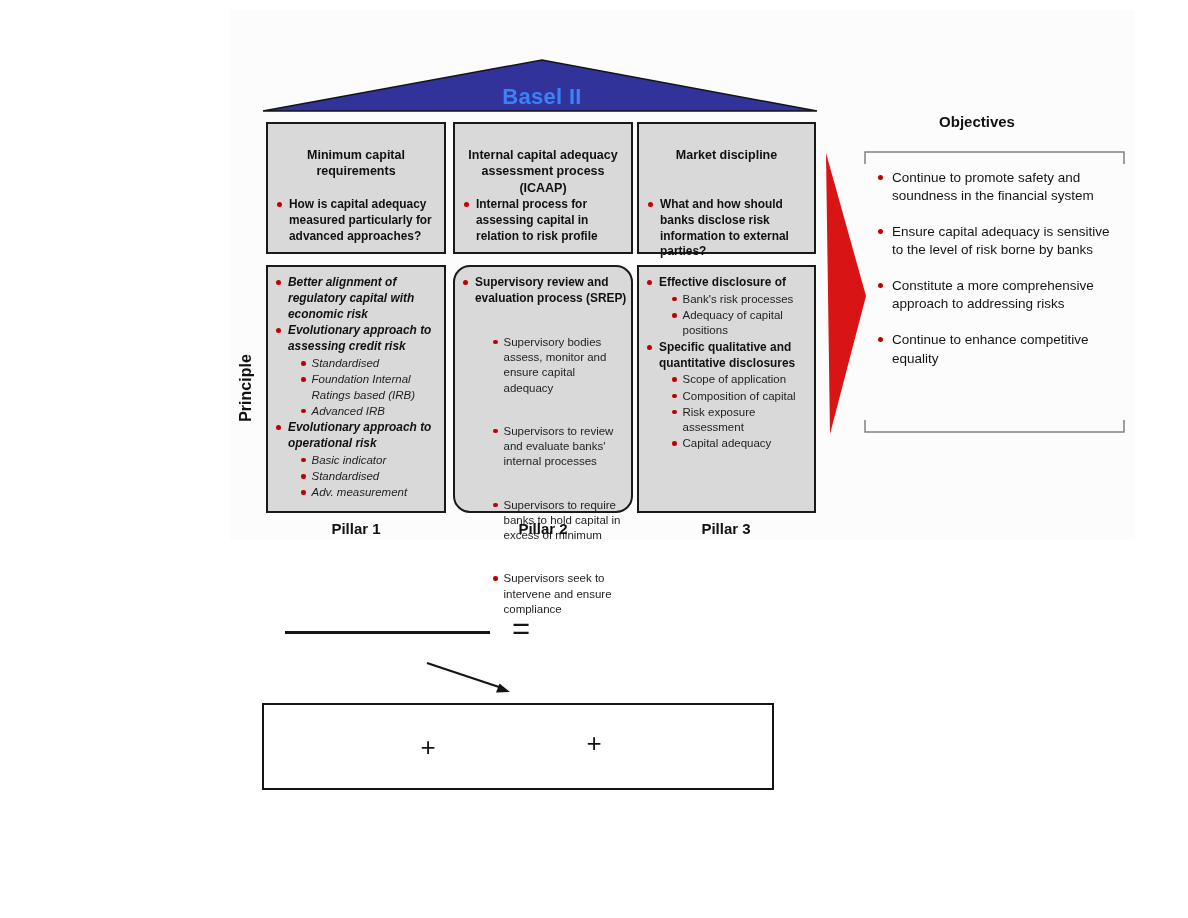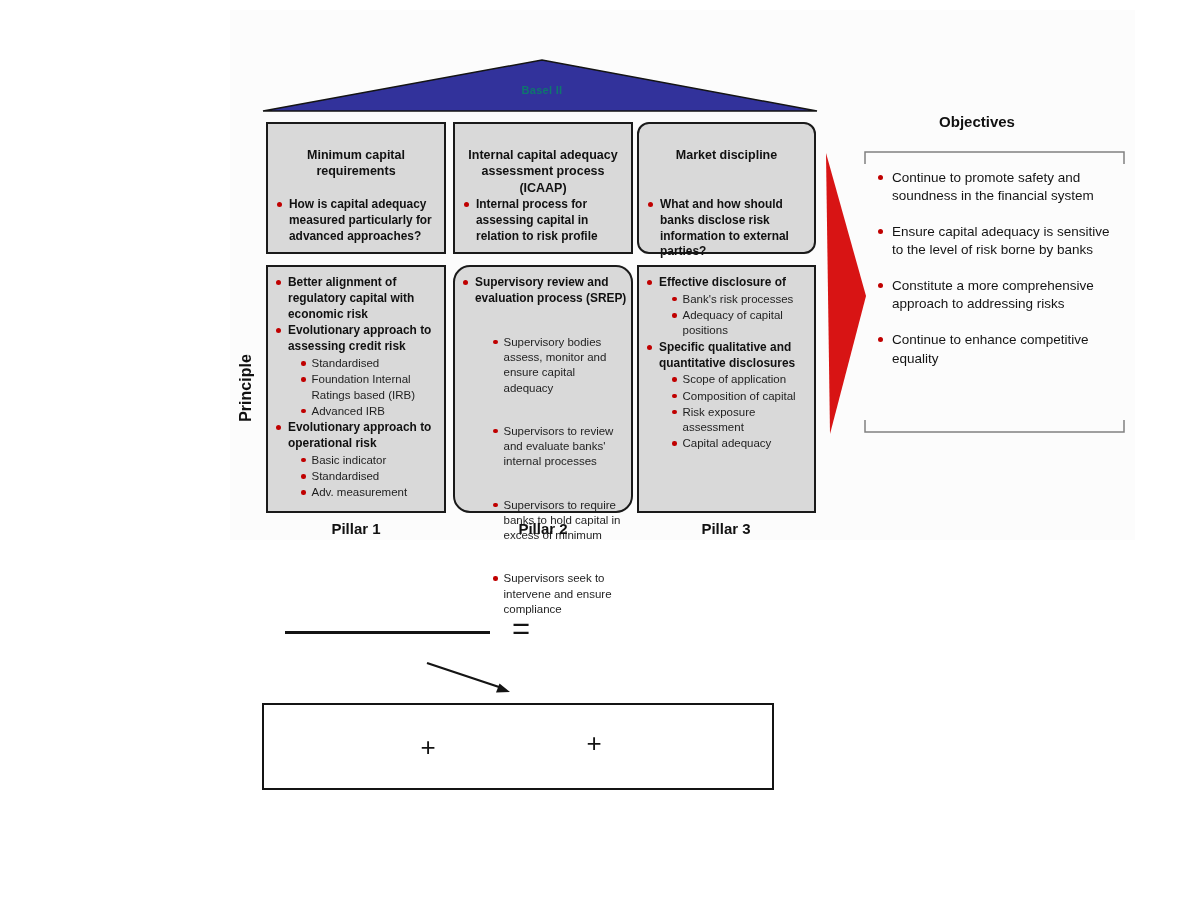--- a/index.html
+++ b/index.html
@@ -6,33 +6,33 @@
   #canvas{
     position:relative;width:1188px;height:918px;overflow:hidden;
     font-family:"Liberation Sans",sans-serif;color:#111;background:#ffffff;
   }
   .abs{position:absolute;}
   #slide-bg{left:230px;top:10px;width:905px;height:530px;background:#fcfcfc;}
 
   
   #roof-svg{left:262px;top:58px;}
   #roof-title{left:462px;top:84px;width:160px;text-align:center;
-    font-size:11px;font-weight:bold;color:#0f766e;letter-spacing:.3px;}
+    font-size:22px;font-weight:bold;color:#3b82f6;letter-spacing:.3px;}
 
   
   .pbox{background:var(--box-gray,#d9d9d9);border:2px solid #1a1a1a;box-sizing:border-box;}
   .boxA{padding:23px 8px 0 8px;}
   .boxA .titleA{font-size:12.5px;font-weight:bold;text-align:center;line-height:1.3;
     height:50px;max-width:152px;margin:0 auto;}
   .boxB{padding:8px 4px 0 7px;}
 
   #p1-top{left:266px;top:122px;width:180px;height:132px;}
   #p2-top{left:453px;top:122px;width:180px;height:132px;}
-  #p3-top{left:637px;top:122px;width:179px;height:132px;border-radius:12px;}
-  #p1-bot{left:266px;top:265px;width:180px;height:248px;}
+  #p3-top{left:637px;top:122px;width:179px;height:132px;}
+  #p1-bot{left:266px;top:265px;width:180px;height:248px;font-style:italic;}
   #p2-bot{left:453px;top:265px;width:180px;height:248px;border-radius:17px;}
   #p3-bot{left:637px;top:265px;width:179px;height:248px;}
 
   
   .li{display:flex;align-items:flex-start;margin-bottom:1px;}
   .dot{flex:none;border-radius:50%;background:var(--bullet-red,#c00000);}
   .l1 .dot{width:5px;height:5px;margin:5px 7px 0 1px;}
   .l1 .txt{font-size:11.9px;font-weight:bold;line-height:1.33;}
   .l2{margin-left:26px;}
   .l2 .dot{width:4.5px;height:4.5px;margin:5px 6px 0 0;}

